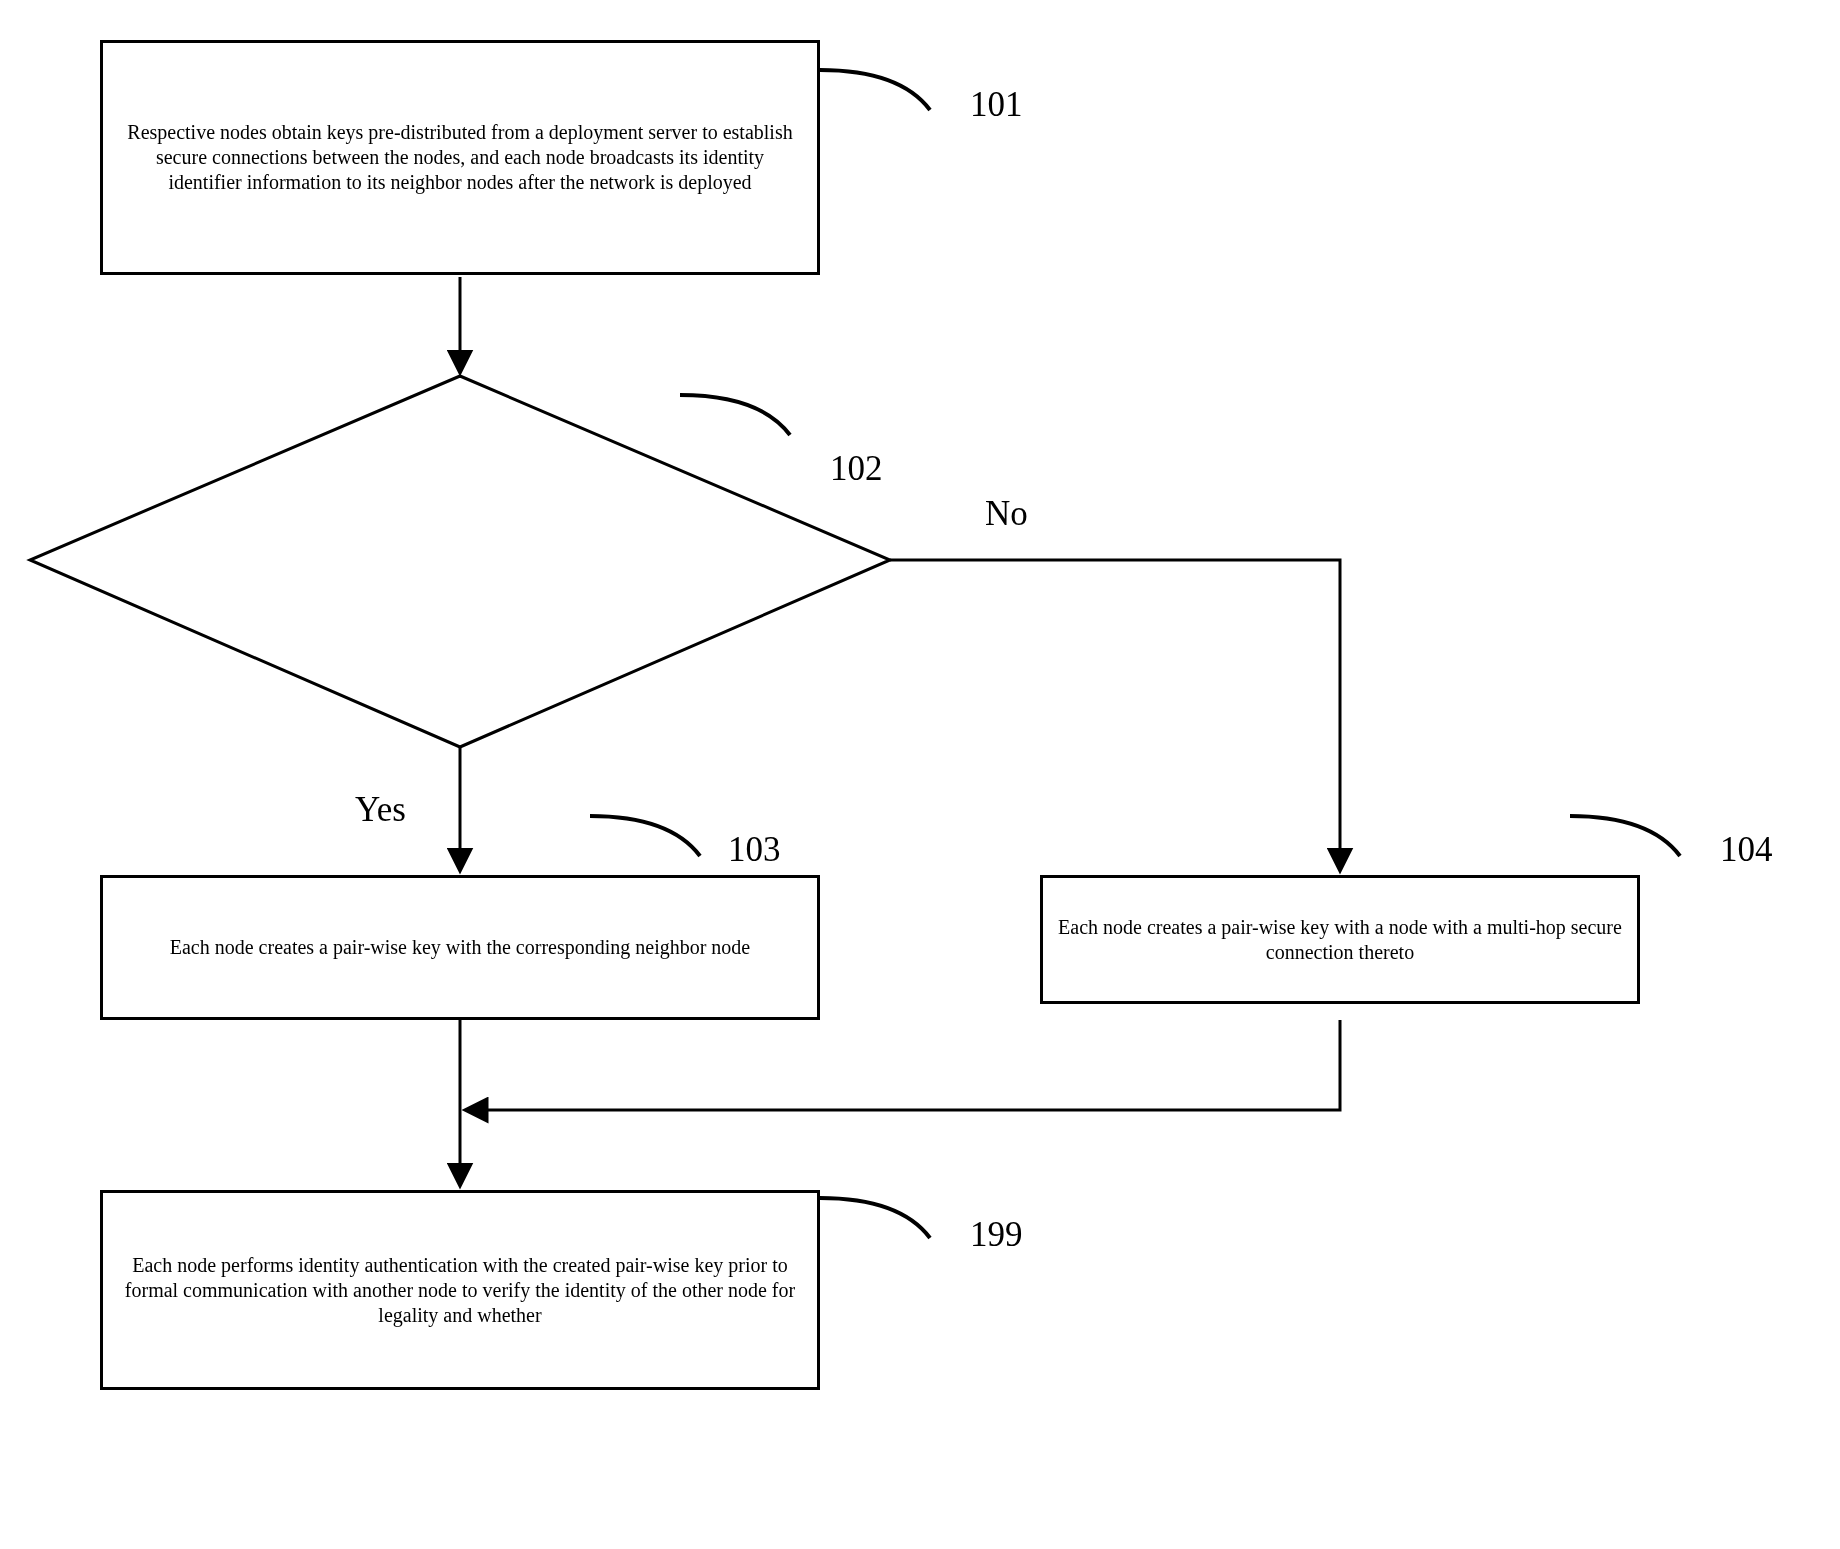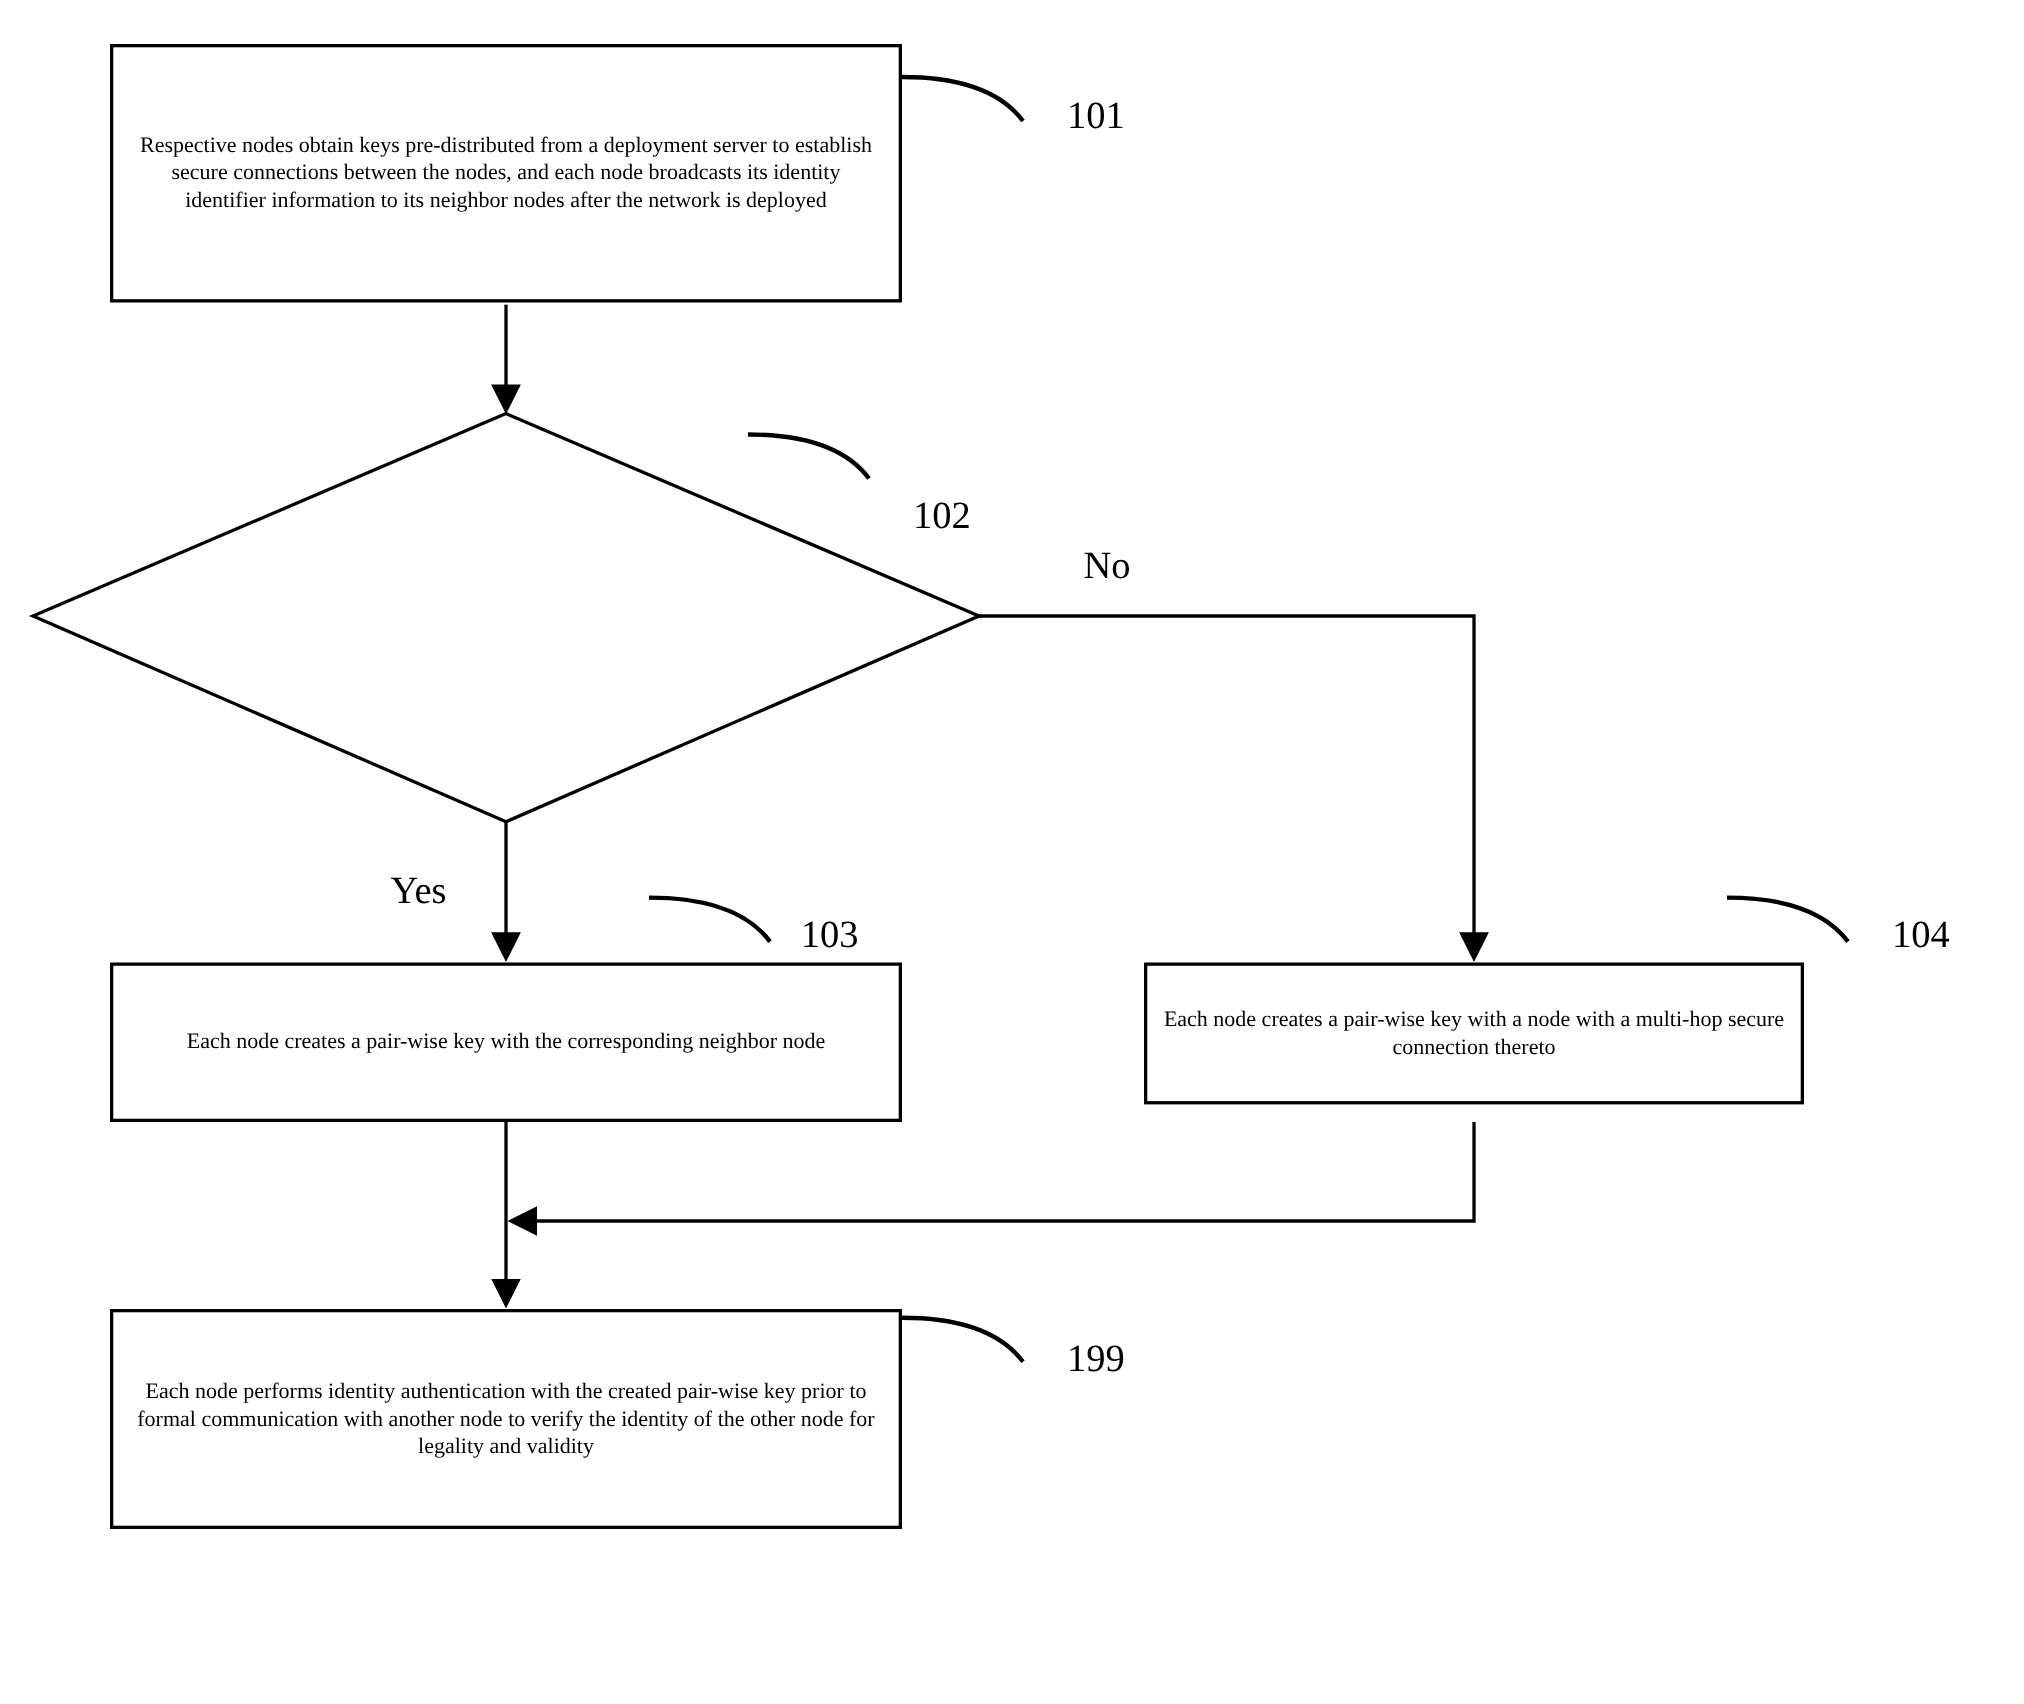--- a/index.html
+++ b/index.html
@@ -99,17 +99,17 @@
     <span>Each node creates a pair-wise key with the corresponding neighbor node</span>
   </div>
   <div class="label" style="left:700px; top:830px;margin-left:28px;">103</div>
 
   <div class="box" style="left:1040px; top:875px; width:600px; height:129px;justify-content:center;">
     <span>Each node creates a pair-wise key with a node with a multi-hop secure connection thereto</span>
   </div>
   <div class="label" style="left:1720px; top:830px;">104</div>
 
   <div class="box" style="left:100px; top:1190px; width:720px; height:200px;">
-    <span>Each node performs identity authentication with the created pair-wise key prior to formal communication with another node to verify the identity of the other node for legality and validity</span>
+    <span>Each node performs identity authentication with the created pair-wise key prior to formal communication with another node to verify the identity of the other node for legality and whether</span>
   </div>
   <div class="label" style="left:970px; top:1215px;">199</div>
 
 </div>
 
 </body></html>

